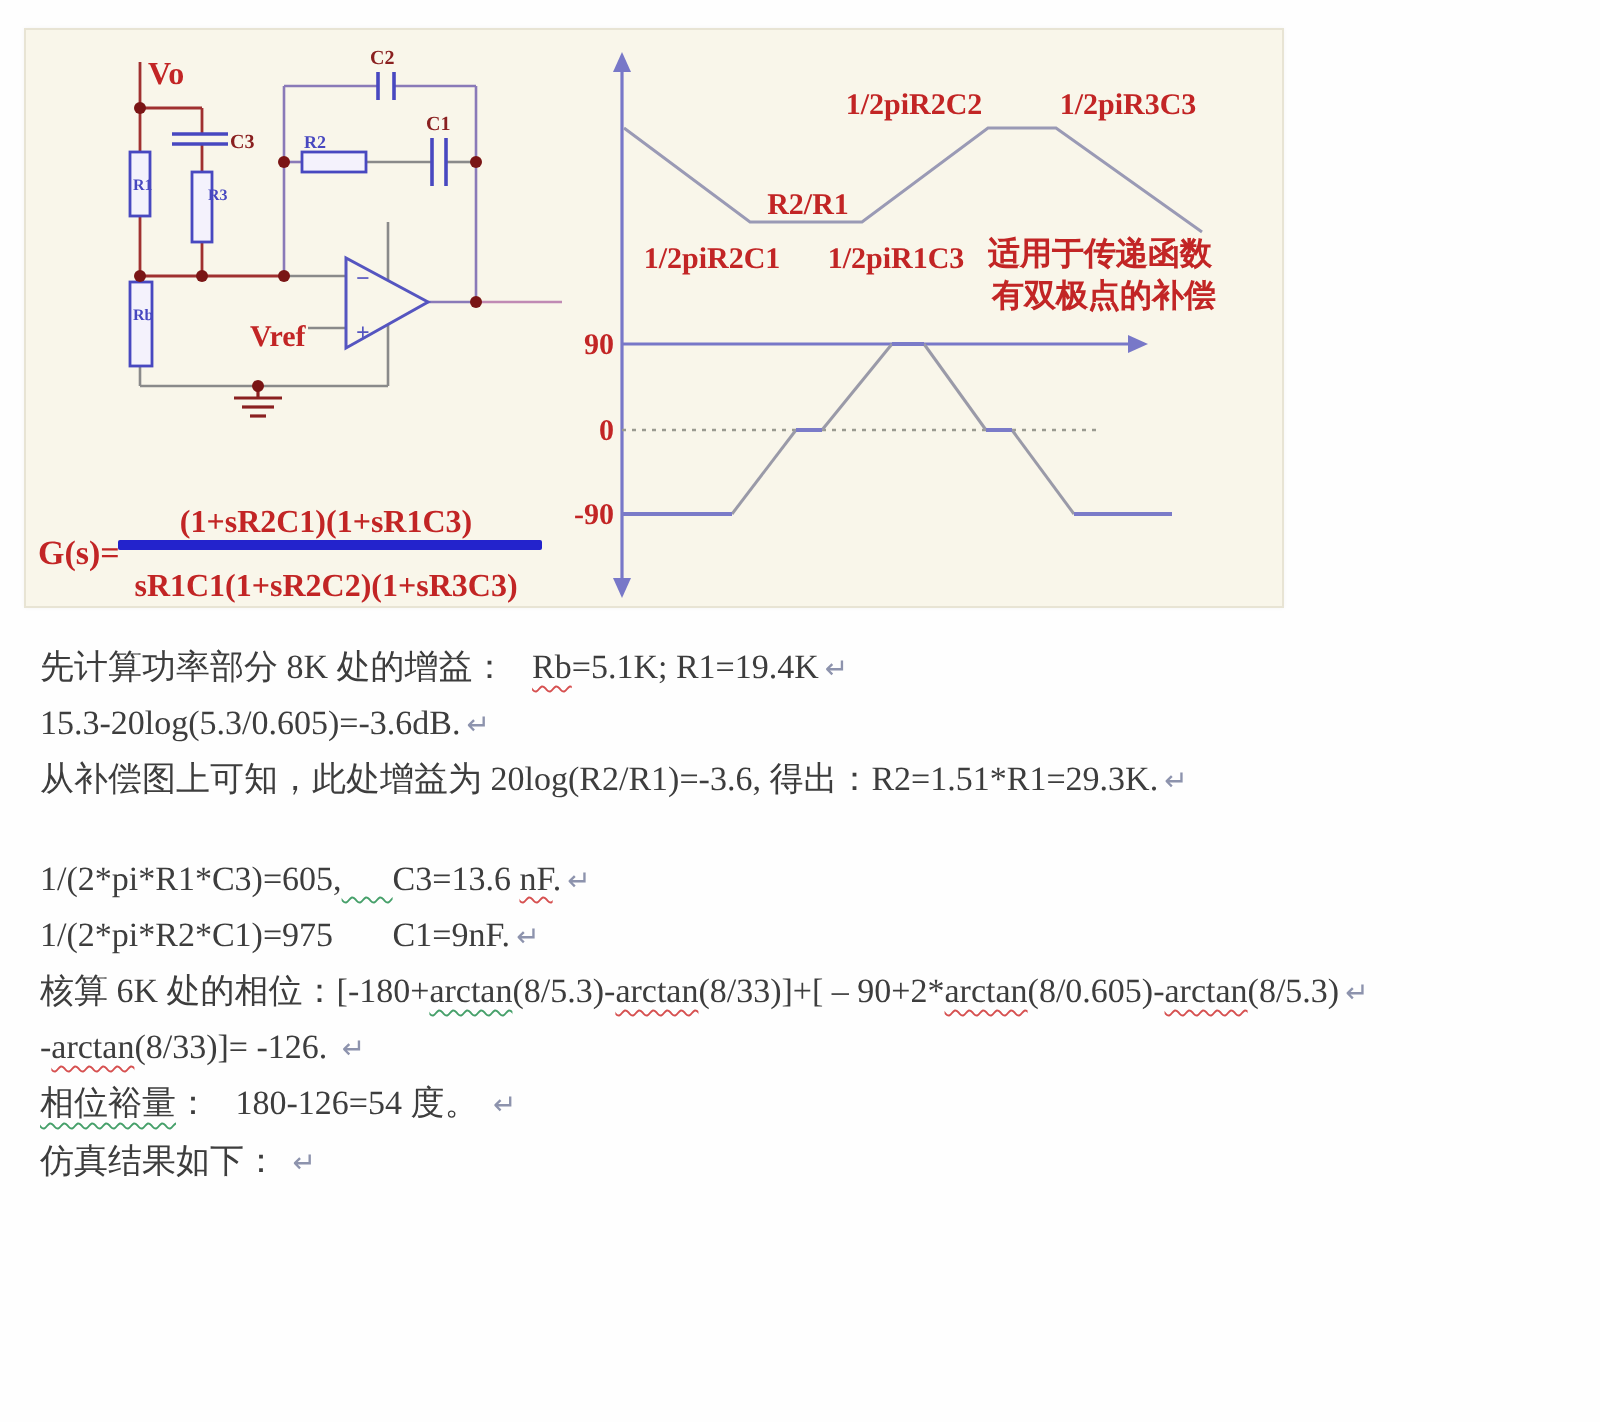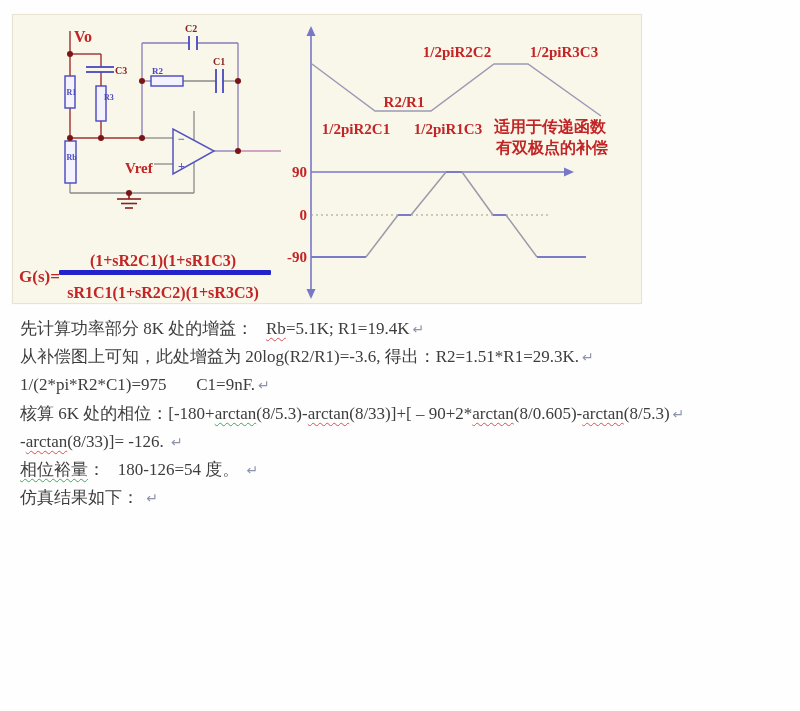--- a/index.html
+++ b/index.html
@@ -5,21 +5,21 @@
   html,body{margin:0;padding:0;background:#ffffff;}
   #page{position:relative;width:800px;height:711px;background:#fefefe;overflow:hidden;
         font-family:"Liberation Serif","DejaVu Serif",serif;}
   
   #figure{position:absolute;left:12px;top:14px;width:628px;height:288px;
           background:#f9f6ea;border:1px solid #e8e4d4;box-shadow:0 0 2px rgba(0,0,0,.04);}
   #figure svg{display:block;}
   
   #text-block{position:absolute;left:20px;top:318px;width:772px;color:#3d3d3d;
               font-size:17px;font-weight:500;}
-  .tline{height:28.2px;line-height:21px;white-space:pre;overflow:visible;}
+  .tline{height:28.2px;line-height:31px;white-space:pre;overflow:visible;}
   .gap-top{margin-top:21px;}
   .u-red{text-decoration:underline wavy #d65050;text-decoration-thickness:1px;
          text-underline-offset:3px;text-decoration-skip-ink:none;}
   .u-green{text-decoration:underline wavy #46a06a;text-decoration-thickness:1px;
            text-underline-offset:3px;text-decoration-skip-ink:none;}
   .pmark{color:#8d93ad;font-size:14px;margin-left:3px;font-family:"DejaVu Sans",sans-serif;}
 </style>
 </head>
 <body>
 
@@ -158,21 +158,23 @@
           <path d="M433,157 H449"></path>
           <path d="M480,200 H493"></path>
           <path d="M524,242 H573"></path>
         </g>
       </g>
     </svg>
   </div>
 
   <div id="text-block">
       <div class="tline"><span>先计算功率部分 8K 处的增益：   </span><span class="u-red">Rb</span><span>=5.1K; R1=19.4K</span><span class="pmark">↵</span></div>
+      <div class="tline"><span>15.3-20log(5.3/0.605)=-3.6dB.</span><span class="pmark">↵</span></div>
       <div class="tline"><span>从补偿图上可知，此处增益为 20log(R2/R1)=-3.6, 得出：R2=1.51*R1=29.3K.</span><span class="pmark">↵</span></div>
+      <div class="tline gap-top"><span>1/(2*pi*R1*C3)=605,</span><span class="u-green">      </span><span>C3=13.6 </span><span class="u-red">nF</span><span>.</span><span class="pmark">↵</span></div>
       <div class="tline"><span>1/(2*pi*R2*C1)=975       C1=9nF.</span><span class="pmark">↵</span></div>
       <div class="tline"><span>核算 6K 处的相位：[-180+</span><span class="u-green">arctan</span><span>(8/5.3)-</span><span class="u-red">arctan</span><span>(8/33)]+[ – 90+2*</span><span class="u-red">arctan</span><span>(8/0.605)-</span><span class="u-red">arctan</span><span>(8/5.3)</span><span class="pmark">↵</span></div>
       <div class="tline"><span>-</span><span class="u-red">arctan</span><span>(8/33)]= -126. </span><span class="pmark">↵</span></div>
       <div class="tline"><span class="u-green">相位裕量</span><span>：   180-126=54 度。 </span><span class="pmark">↵</span></div>
       <div class="tline"><span>仿真结果如下： </span><span class="pmark">↵</span></div>
     </div>
 
 </div>
 
 </body></html>

